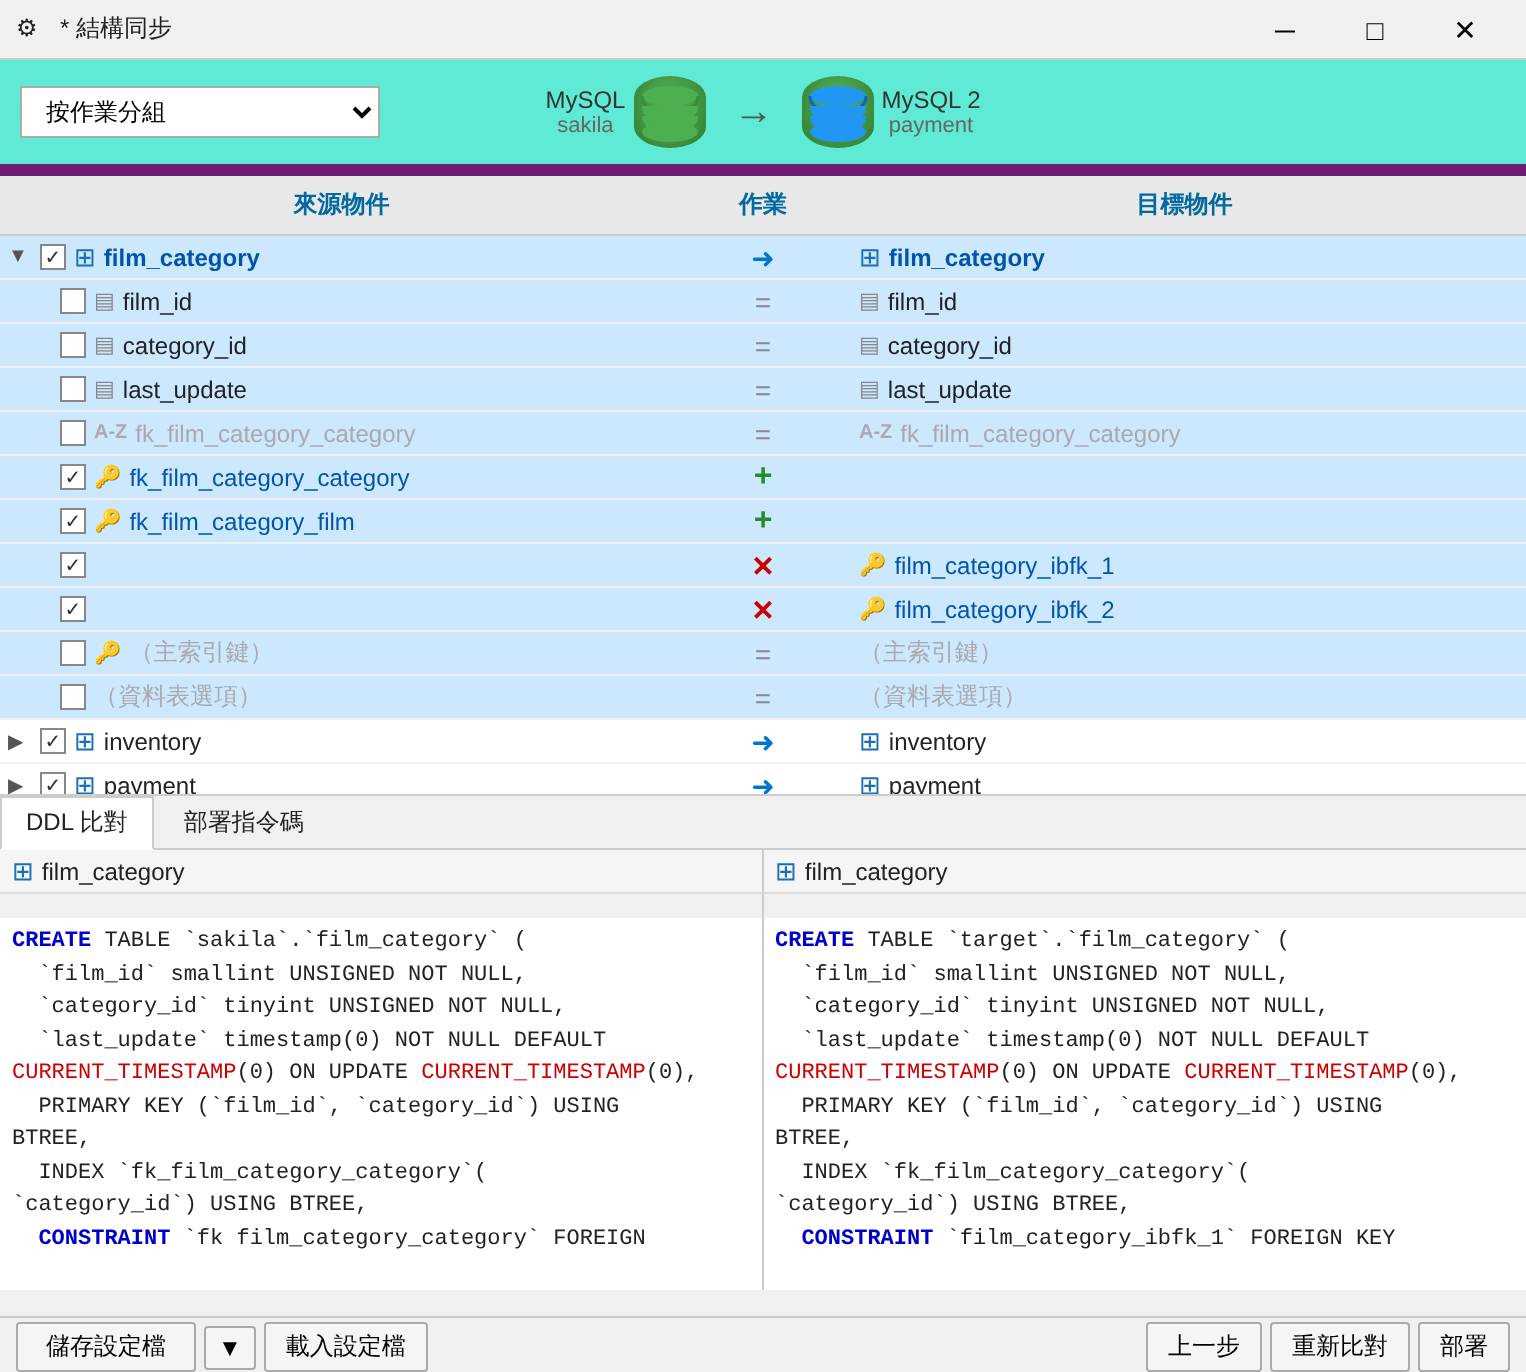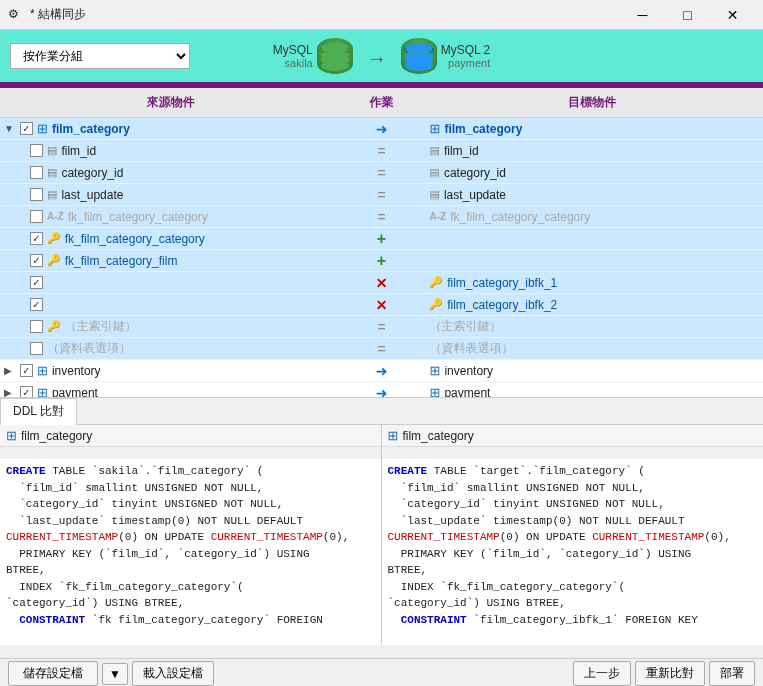--- a/index.html
+++ b/index.html
@@ -17,21 +17,21 @@
     .title-bar-icon { width: 16px; height: 16px; margin-right: 6px; }
     .title-bar-title { flex: 1; font-size: 12px; }
     .title-bar-controls { display: flex; gap: 0; }
     .title-btn {
       width: 45px; height: 30px; border: none; background: transparent;
       font-size: 14px; cursor: pointer; display: flex; align-items: center; justify-content: center;
     }
     .db-group {
       display: flex;
       flex-direction: column;
-      align-items: flex-end;
+      align-items: center;
       font-size: 11px;
     }
     .db-label { font-size: 12px; color: #333; }
     .db-name { font-size: 11px; color: #666; }
     .db-icon {
       width: 36px; height: 36px;
       background: radial-gradient(ellipse at 50% 40%, #5cb85c, #2d7a2d);
       border-radius: 50% / 30%;
       position: relative;
       display: flex; align-items: center; justify-content: center;
@@ -48,21 +48,21 @@
       height: calc(686px - 30px - 56px - 30px);
     }
 
     .split-header {
       display: grid;
       grid-template-columns: 1fr 80px 1fr;
       background: #e8e8e8;
       border-bottom: 1px solid #ccc;
       font-size: 12px;
       font-weight: bold;
-      color: #701a75;
+      color: #0369a1;
       padding: 4px 0;
     }
     .split-header div { text-align: center; padding: 2px 0; }
 
     .object-list {
       flex: 1;
       overflow-y: auto;
       background: white;
       border-bottom: 1px solid #ccc;
     }
@@ -438,20 +438,21 @@
       </div>
       <div class="right-cell">
         <span class="icon-table">⊞</span>
         <span>payment</span>
       </div>
     </div>
   </div>
 
   <div class="tabs-bar">
     <div class="tab active">DDL 比對</div>
+    <div class="tab">部署指令碼</div>
   </div>
 
   <div class="ddl-area" style="height: 220px; flex: none;">
     <div class="ddl-panel">
       <div class="ddl-title">
         <span class="icon-table">⊞</span>
         <span>film_category</span>
       </div>
       <div class="ddl-content"><span class="kw">CREATE</span> TABLE `sakila`.`film_category` (
   `film_id` smallint UNSIGNED NOT NULL,

